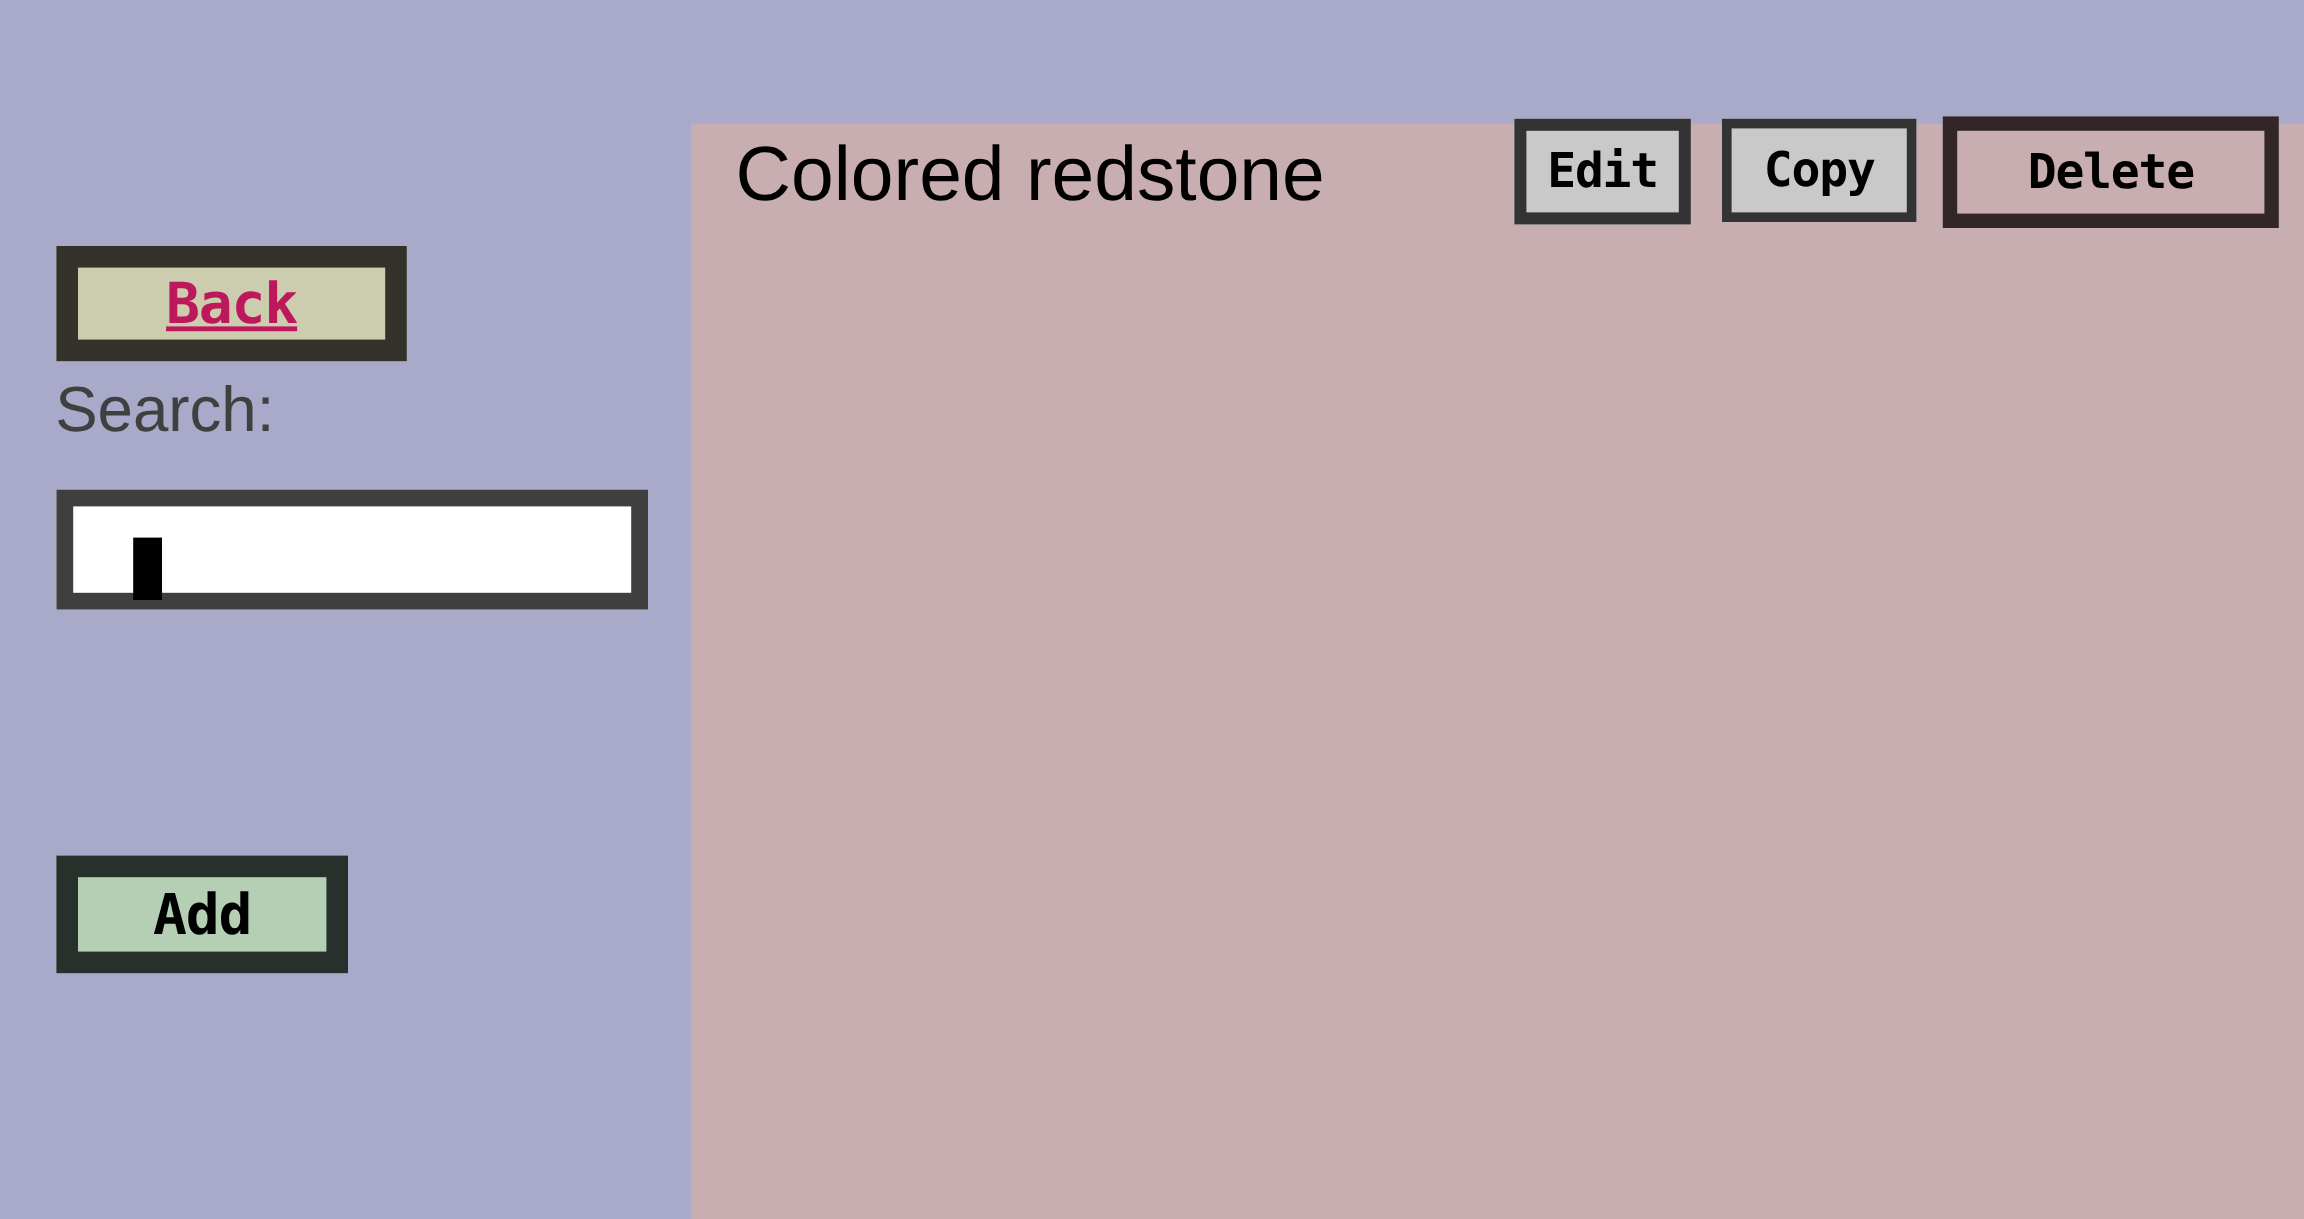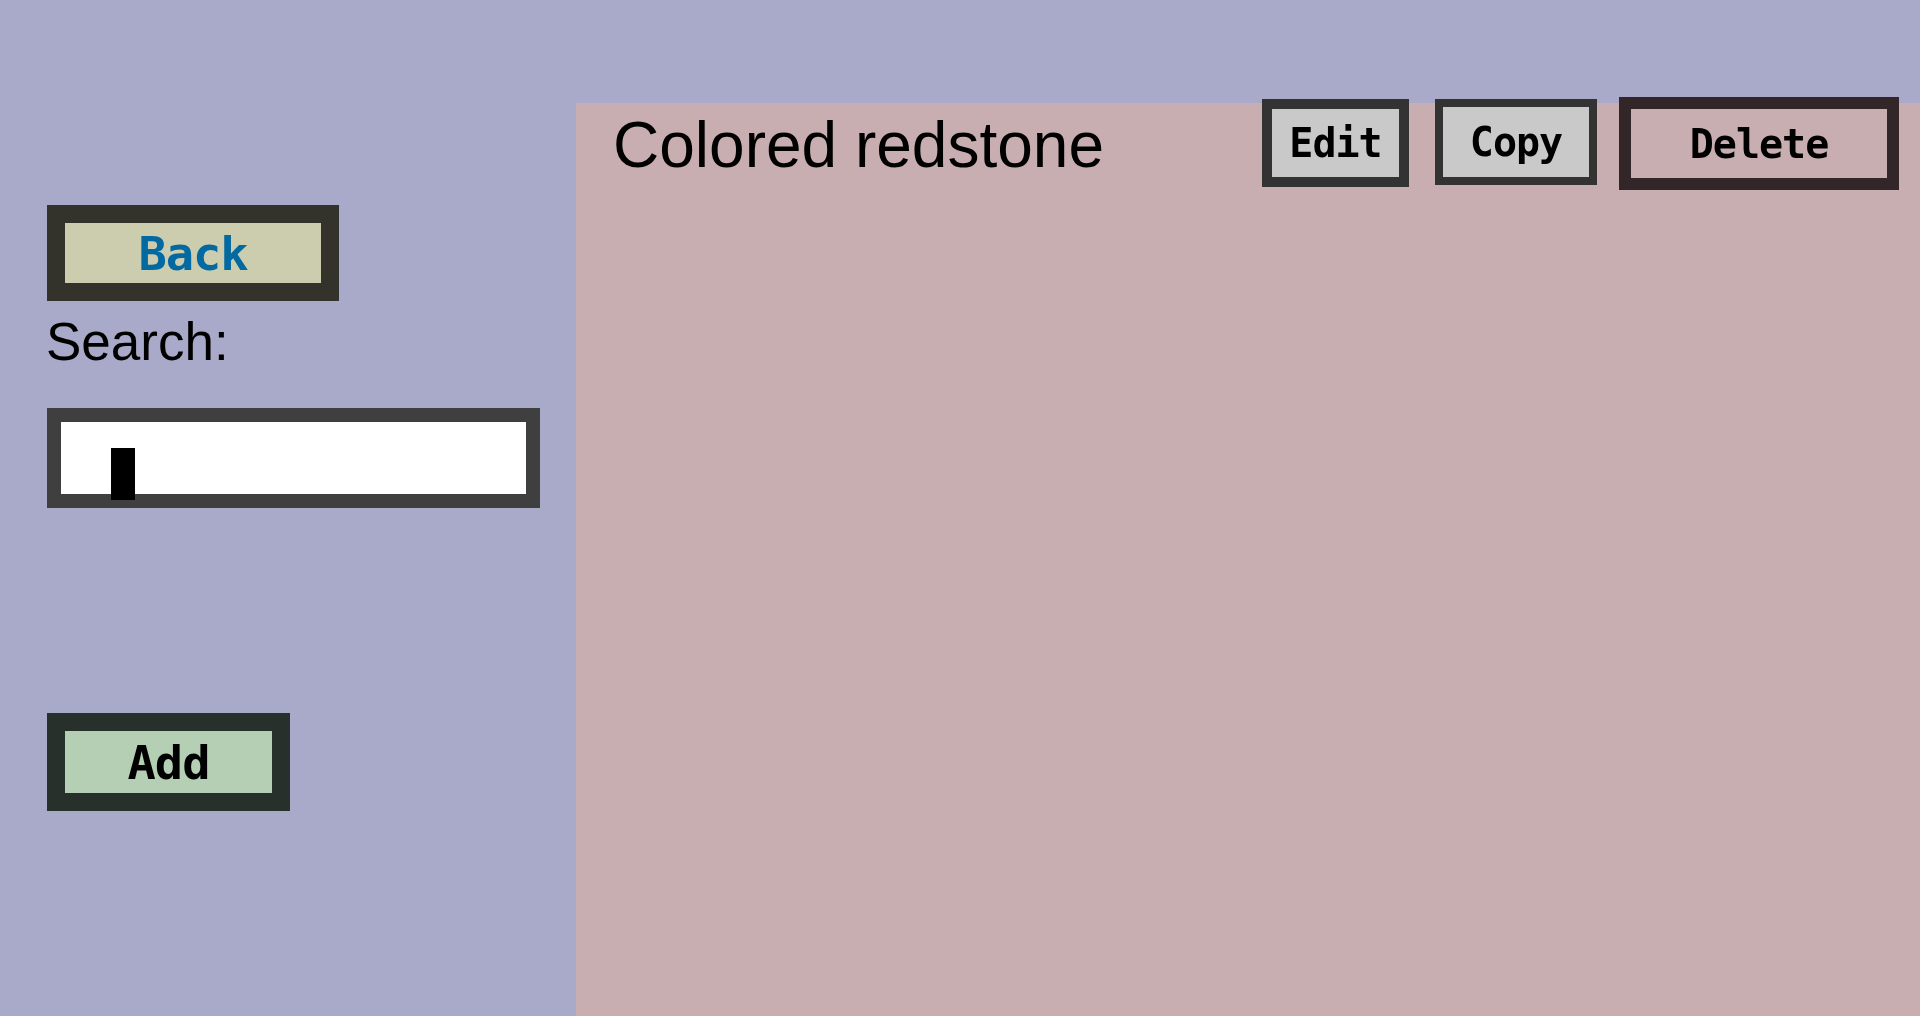--- a/index.html
+++ b/index.html
@@ -72,31 +72,32 @@
     justify-content: center;
     cursor: pointer;
     padding: 0;
   }
   .back-btn span {
     font-family: "DejaVu Sans Mono", monospace;
     font-weight: bold;
     font-size: 47px;
     line-height: 1;
     letter-spacing: -1px;
-    color: #0369a1;
+    color: #be185d;
+    text-decoration: underline;
   }
 
   .search-label {
     position: absolute;
     left: 46px;
     top: 315px;
     font-family: "Liberation Sans", sans-serif;
     font-size: 53px;
     line-height: 1;
-    color: #000000;
+    color: #404040;
     white-space: nowrap;
   }
 
   .search-field {
     position: absolute;
     left: 47px;
     top: 408px;
     width: 493px;
     height: 100px;
     box-sizing: border-box;

